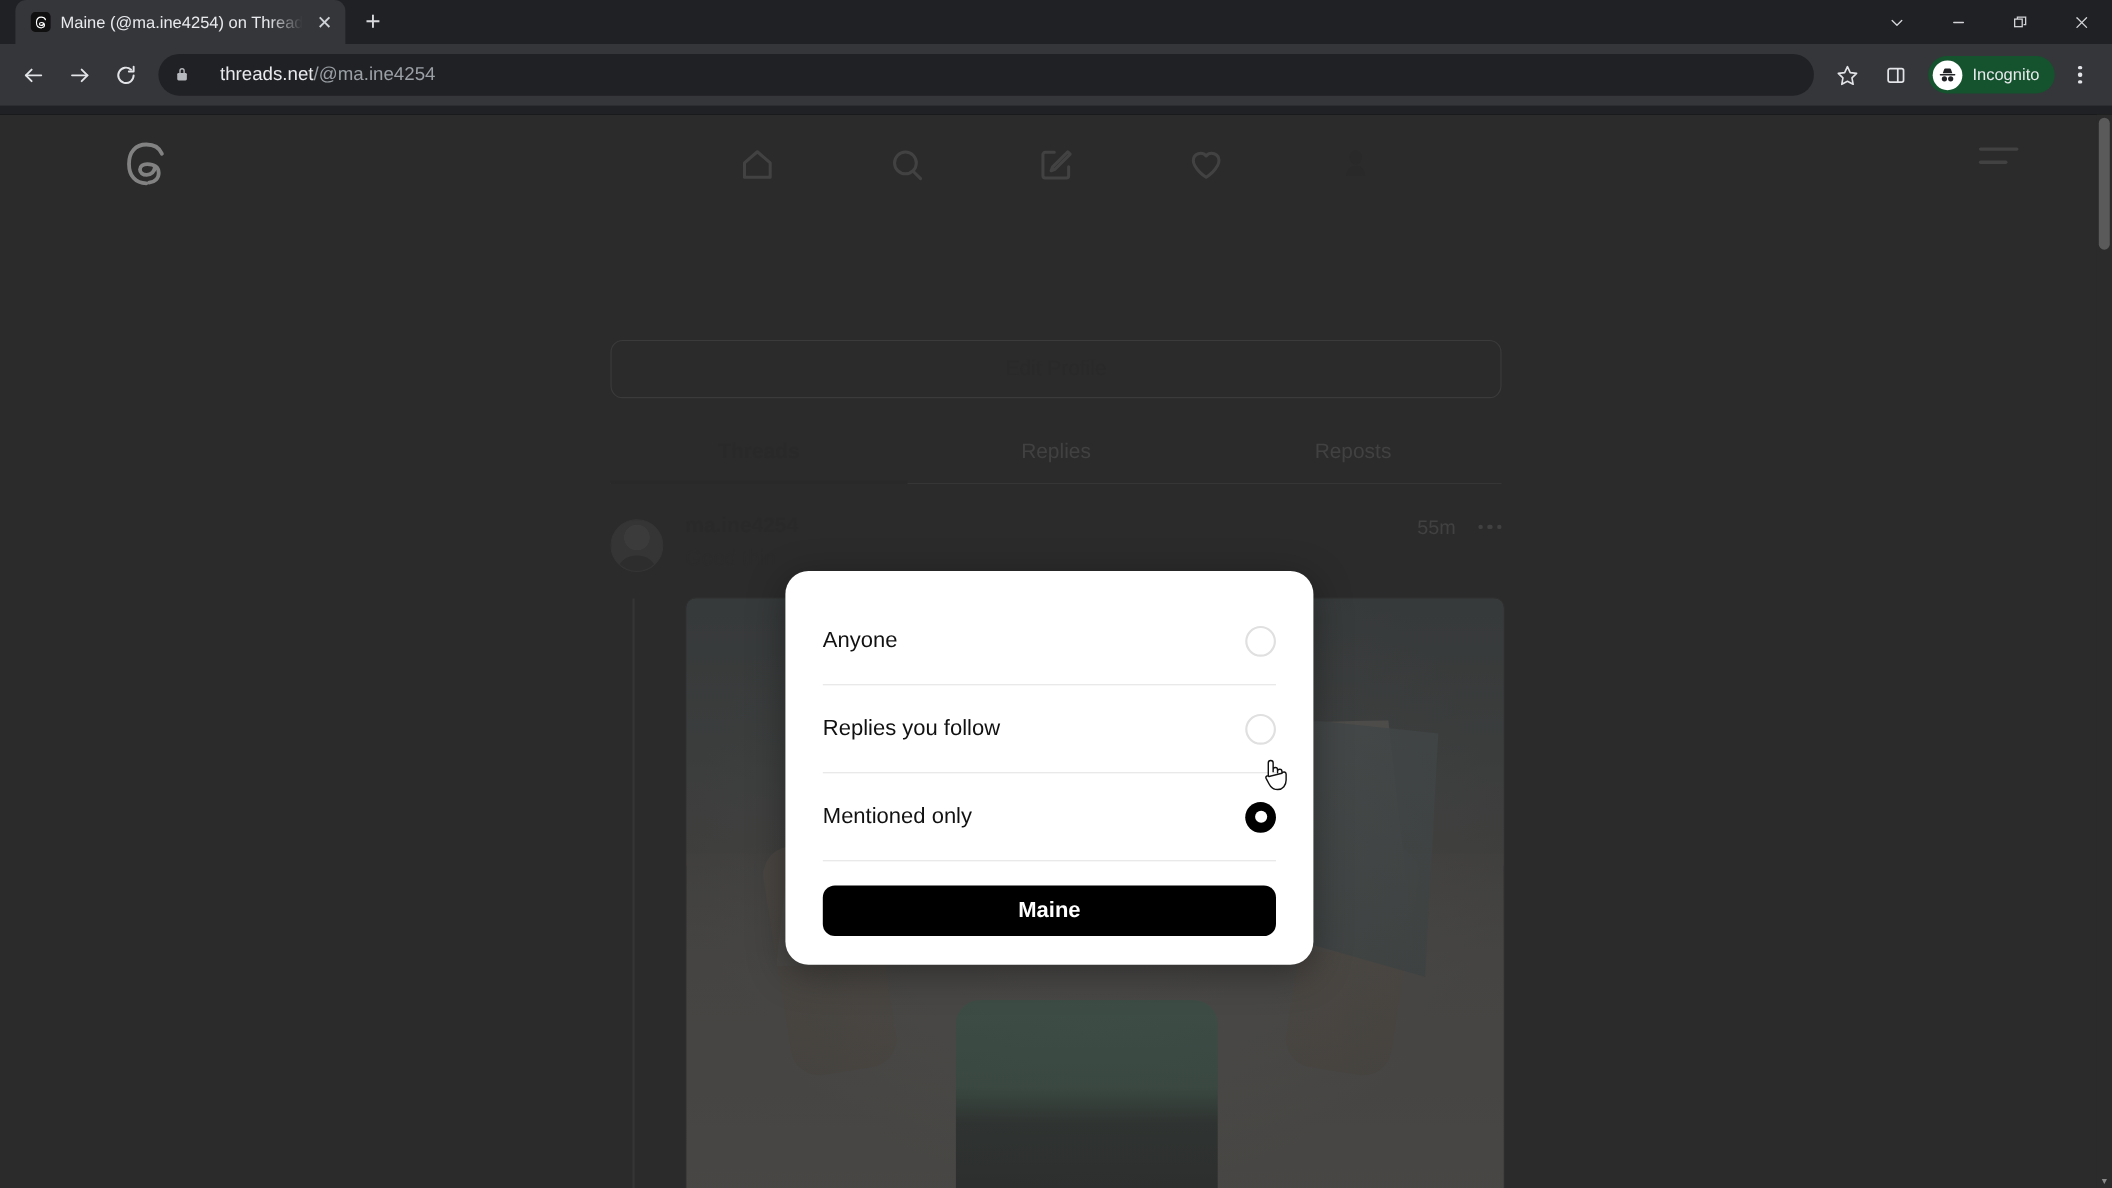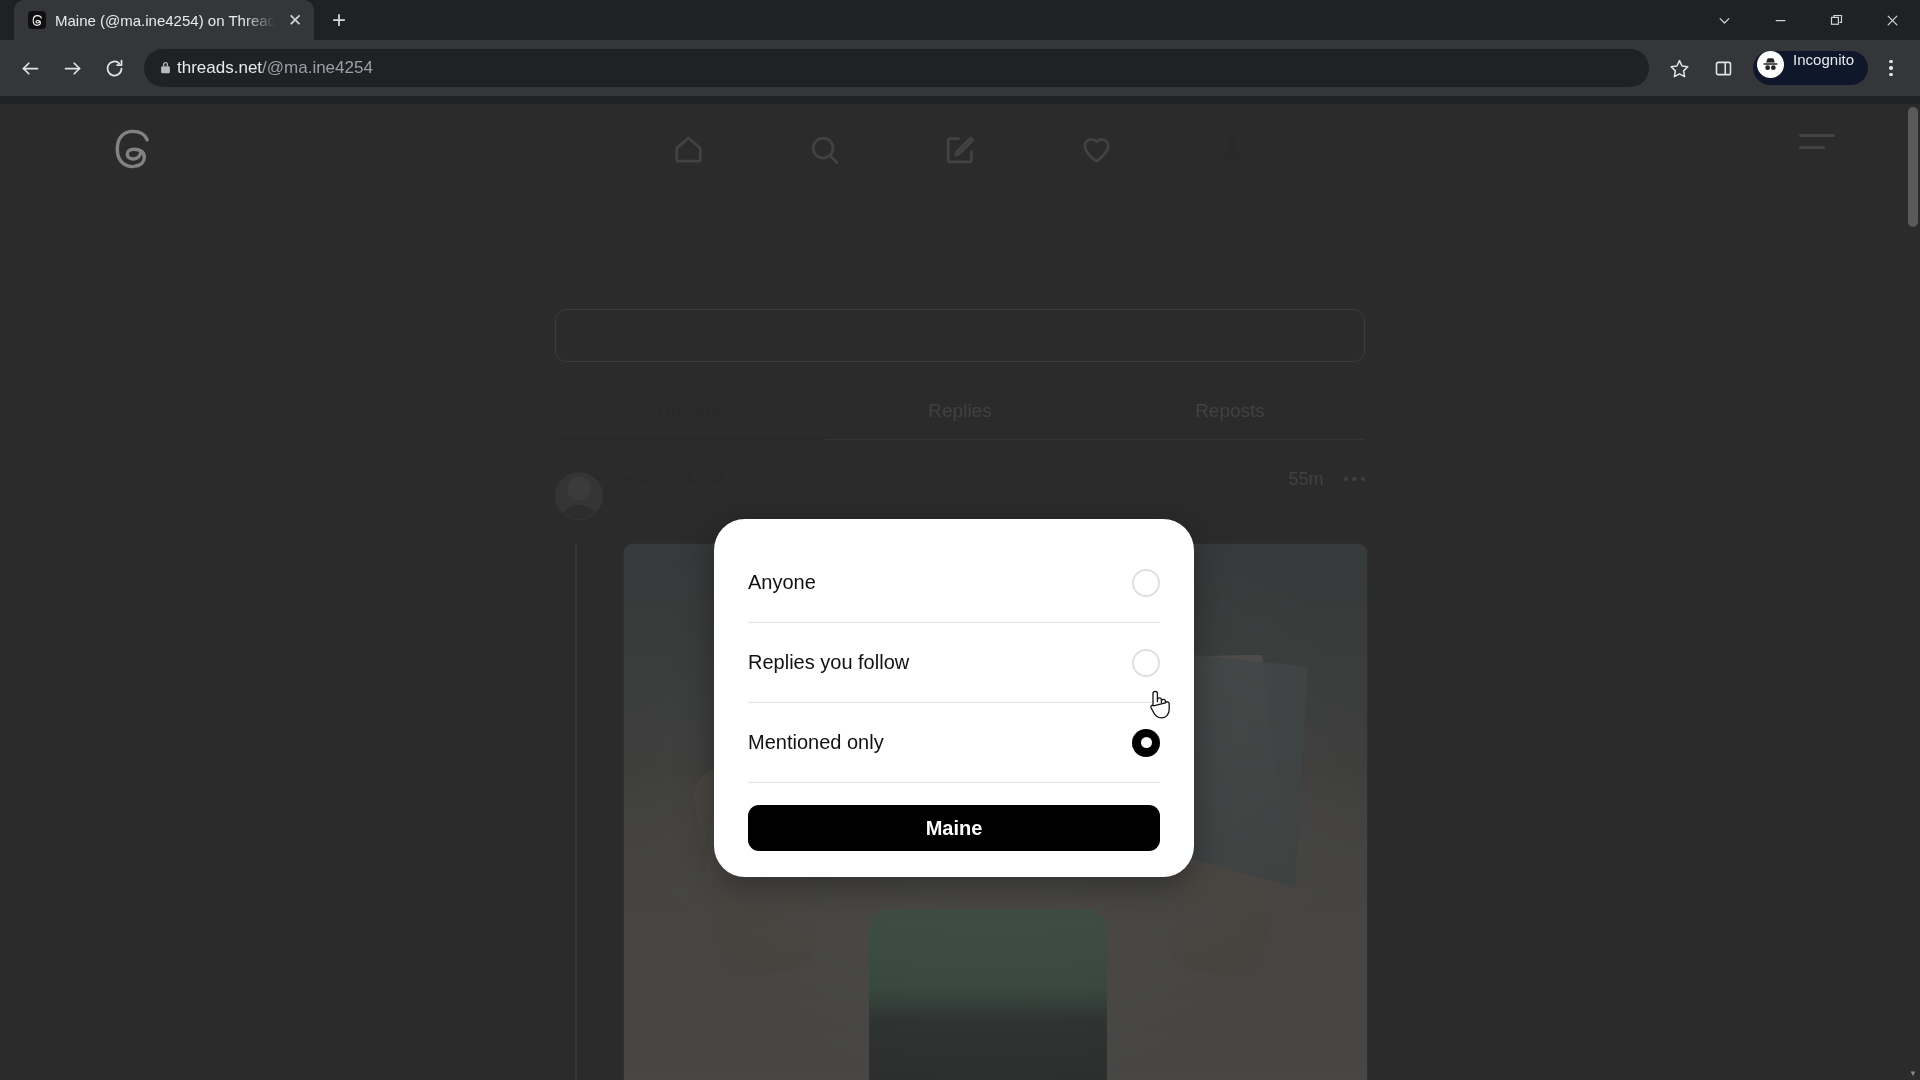--- a/index.html
+++ b/index.html
@@ -57,30 +57,30 @@
     display: flex; align-items: center; padding: 0 10px; gap: 2px;
   }
   .tb-icon {
     width: 40px; height: 40px; border-radius: 50%;
     display: flex; align-items: center; justify-content: center;
     color: #e2e4e7; flex: none;
   }
   .tb-icon svg { width: 21px; height: 21px; }
   .omnibox {
     flex: 1; height: 38px; background: #202124; border-radius: 19px;
-    display: flex; align-items: center; padding: 0 14px; gap: 4px;
+    display: flex; align-items: center; padding: 0 14px; gap: 27px;
     margin: 0 8px;
   }
   .omnibox .lock { width: 15px; height: 17px; color: #b6b9bd; flex: none; }
   .omni-url { font-size: 17px; color: #9aa0a6; white-space: nowrap; }
   .omni-url b { color: #e8eaed; font-weight: 400; }
   .tb-right { display: flex; align-items: center; gap: 4px; }
   .incognito-pill {
-    height: 34px; background: #0f172a; border-radius: 17px;
-    display: flex; align-items: flex-start; gap: 9px; padding: 0 14px 0 4px;
+    height: 34px; background: #14532d; border-radius: 17px;
+    display: flex; align-items: center; gap: 9px; padding: 0 14px 0 4px;
     margin-left: 6px;
   }
   .incog-av {
     width: 27px; height: 27px; border-radius: 50%; background: #fff;
     display: flex; align-items: center; justify-content: center; flex: none;
   }
   .incog-av svg { width: 19px; height: 19px; }
   .incognito-label { color: #e8eaed; font-size: 15px; }
   .kebab {
     width: 38px; height: 38px; display: flex; flex-direction: column;
@@ -236,21 +236,21 @@
   .pagescroll .arrow {
     position: absolute; left: 0; width: 14px; height: 14px;
     display: flex; align-items: center; justify-content: center;
     color: #8a8a8a; font-size: 8px;
   }
 
   
   .modal {
     position: absolute; z-index: 50;
     left: 714px; top: 415px; width: 480px;
-    background: #fff; border-radius: 31px;
+    background: #fff; border-radius: 21px;
     padding: 24px 34px 26px;
     box-shadow: 0 8px 34px rgba(0,0,0,0.35);
   }
   .opt {
     height: 80px; display: flex; align-items: center;
     border-bottom: 1px solid #e4e4e4;
   }
   .opt:last-of-type { border-bottom: none; }
   .opt-label { font-size: 20px; color: #111; }
   .radio {

